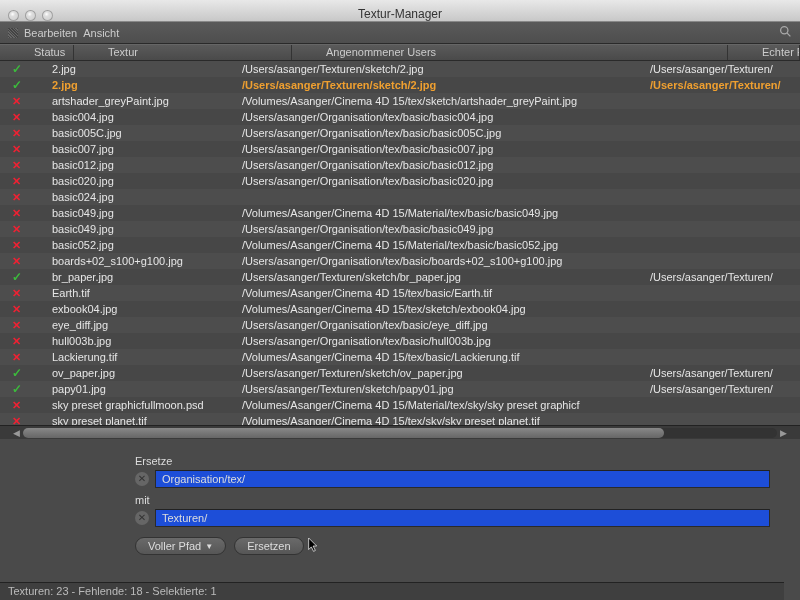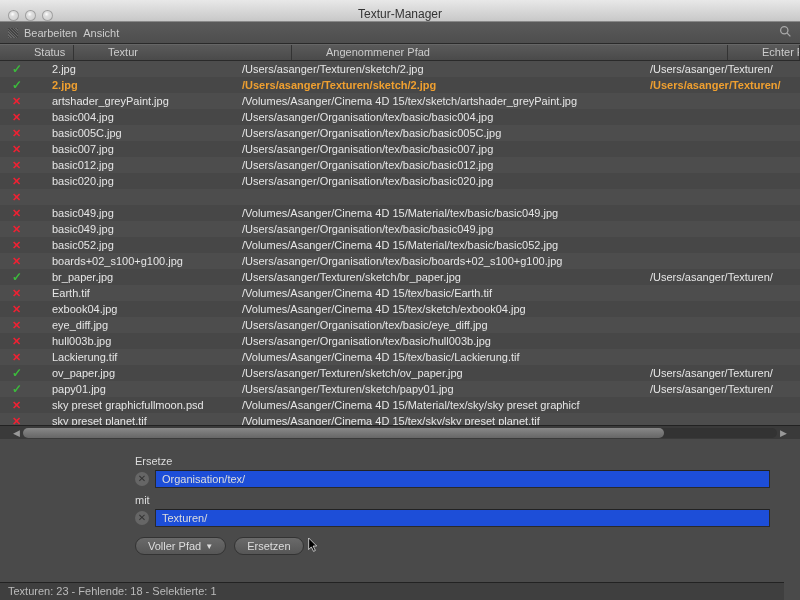--- a/index.html
+++ b/index.html
@@ -72,21 +72,21 @@
     <svg width="13" height="13" viewBox="0 0 16 16">
         <circle cx="6.5" cy="6.5" r="4.5" fill="none" stroke="#aaa" stroke-width="1.5"></circle>
         <line x1="10" y1="10" x2="14" y2="14" stroke="#aaa" stroke-width="1.5"></line>
       </svg>
   </div>
 </div>
 
 <div class="header-row">
   <div class="header-cell col-status">Status</div>
   <div class="header-cell col-tex">Textur</div>
-  <div class="header-cell col-assumed">Angenommener Pfad</div>
+  <div class="header-cell col-assumed">Angenommener Users</div>
   <div class="header-cell col-real">Echter Pfad</div>
 </div>
 
 <div class="rows" id="rows">
     <div class="row">
       <div class="status-icon">
         <span class="check">✓</span>
       </div>
       <div class="cell col-tex">2.jpg</div>
       <div class="cell col-assumed">/Users/asanger/Texturen/sketch/2.jpg</div>
@@ -145,20 +145,21 @@
         <span class="cross">✕</span>
       </div>
       <div class="cell col-tex">basic020.jpg</div>
       <div class="cell col-assumed">/Users/asanger/Organisation/tex/basic/basic020.jpg</div>
       <div class="cell col-real"></div>
     </div>
     <div class="row">
       <div class="status-icon">
         <span class="cross">✕</span>
       </div>
+      <div class="cell col-tex">basic024.jpg</div>
       <div class="cell col-real"></div>
     </div>
     <div class="row">
       <div class="status-icon">
         <span class="cross">✕</span>
       </div>
       <div class="cell col-tex">basic049.jpg</div>
       <div class="cell col-assumed">/Volumes/Asanger/Cinema 4D 15/Material/tex/basic/basic049.jpg</div>
       <div class="cell col-real"></div>
     </div>

